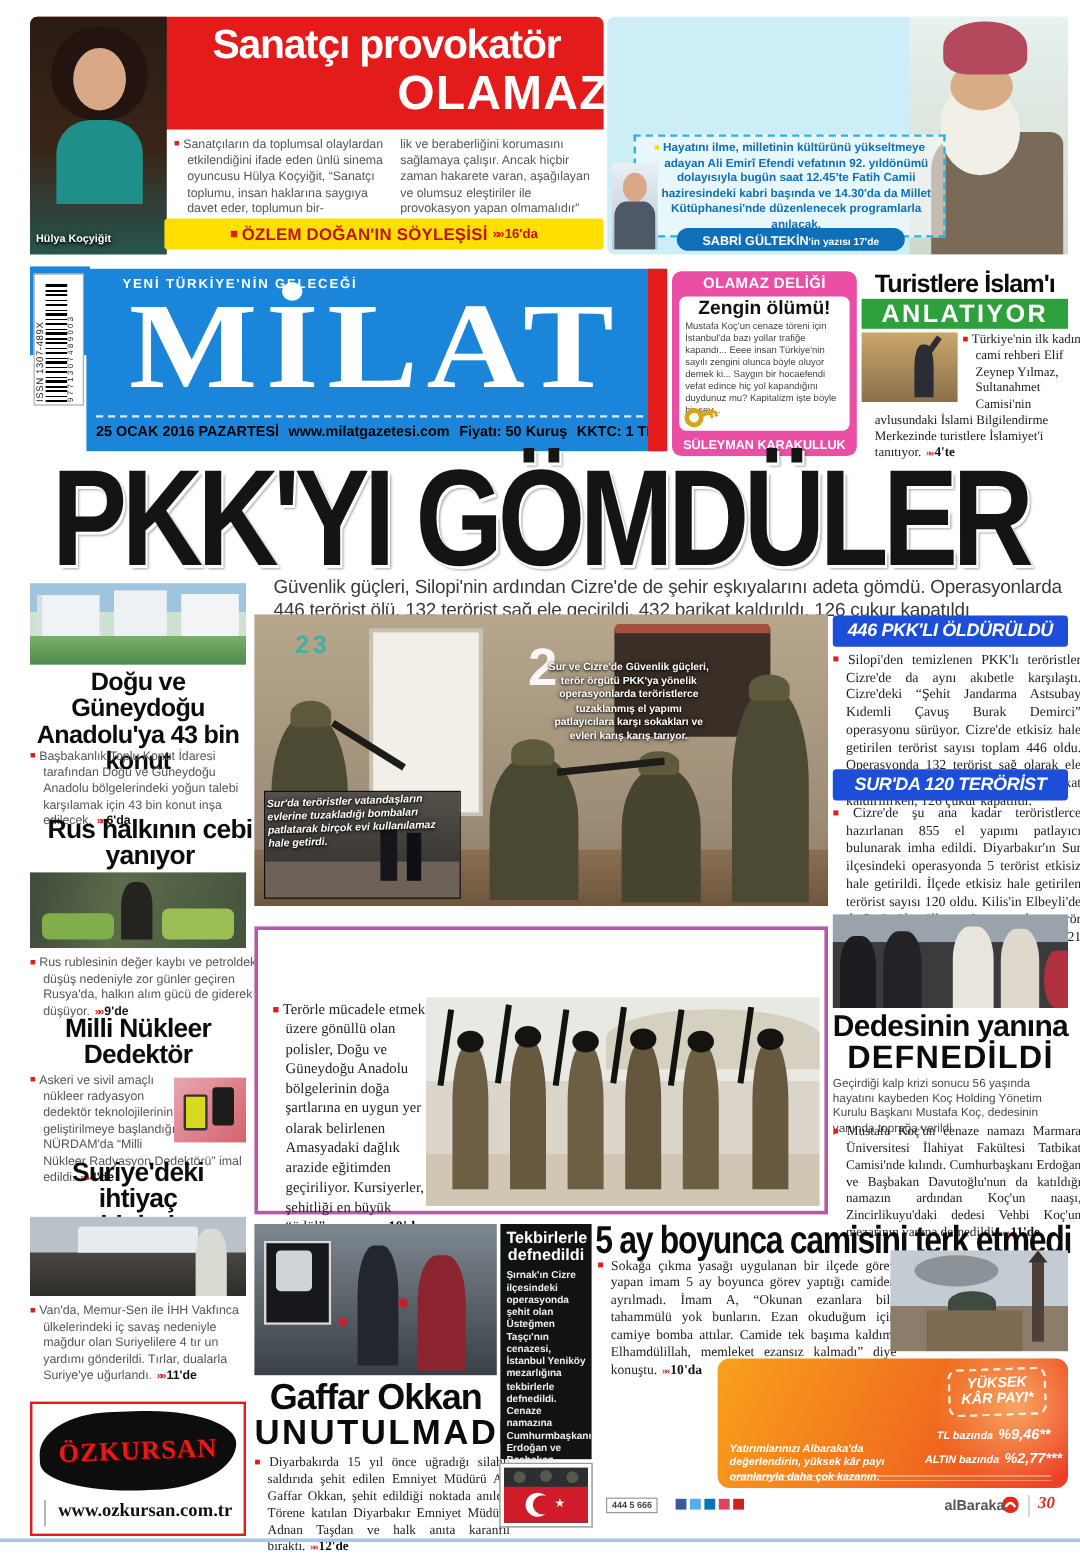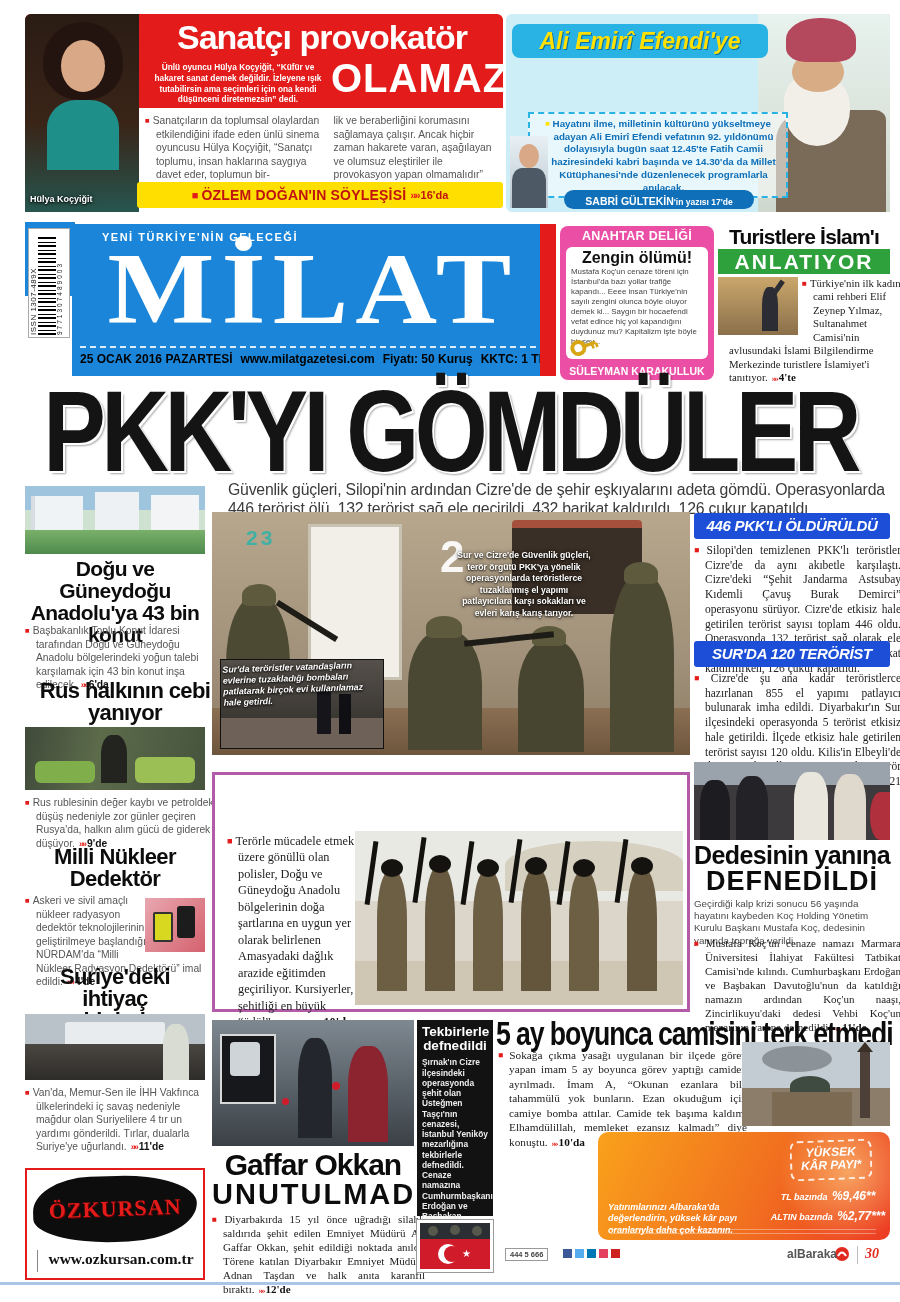--- a/index.html
+++ b/index.html
@@ -24,43 +24,39 @@
 
 <div class="abs" style="left:25px;top:14px;width:478px;height:198px;background:#fff;">
   <div class="abs" style="left:0;top:0;width:478px;height:94px;background:#e31b1a;border-radius:6px 6px 0 0;"></div>
   <div class="photo" style="left:0;top:0;width:114px;height:198px;background:linear-gradient(#2a1c14,#3a2418 55%,#26564f);border-radius:6px 0 0 0;">
     <div class="abs" style="left:18px;top:8px;width:80px;height:78px;background:#241410;border-radius:50% 50% 45% 45%;"></div>
     <div class="abs" style="left:36px;top:26px;width:44px;height:52px;background:#d9a887;border-radius:50%;"></div>
     <div class="abs" style="left:22px;top:86px;width:72px;height:70px;background:#1f8f8a;border-radius:40% 40% 0 0;"></div>
     <div class="abs shadowtxt" style="left:5px;top:180px;color:#fff;font-weight:bold;font-size:9px;">Hülya Koçyiğit</div>
   </div>
   <div class="abs" style="left:118px;top:4px;width:358px;text-align:center;color:#fff;font-weight:bold;font-size:34px;letter-spacing:-1px;">Sanatçı provokatör</div>
-  <div class="abs" style="left:122px;top:48px;width:182px;color:#fff;font-weight:bold;font-size:8.3px;line-height:1.3;text-align:center;">Ünlü oyuncu Hülya Koçyiğit, “Küfür ve hakaret sanat demek değildir. İzleyene ışık tutabilirsin ama seçimleri için ona kendi düşünceni diretemezsin” dedi.</div>
   <div class="abs" style="left:306px;top:42px;width:170px;text-align:center;color:#fff;font-weight:bold;font-size:40px;letter-spacing:1px;">OLAMAZ</div>
   <div class="abs" style="left:120px;top:100px;width:356px;height:62px;display:flex;gap:10px;">
     <div class="sbody hang" style="width:172px;font-size:10.3px;"><span class="bullet">■</span><span>Sanatçıların da toplumsal olaylardan etkilendiğini ifade eden ünlü sinema oyuncusu Hülya Koçyiğit, “Sanatçı toplumu, insan haklarına saygıya davet eder, toplumun bir-</span></div>
     <div class="sbody" style="width:172px;font-size:10.3px;">lik ve beraberliğini korumasını sağlamaya çalışır. Ancak hiçbir zaman hakarete varan, aşağılayan ve olumsuz eleştiriler ile provokasyon yapan olmamalıdır” dedi.</div>
   </div>
   <div class="abs" style="left:112px;top:168px;width:366px;height:26px;background:#ffdf00;display:flex;align-items:center;justify-content:center;border-radius:3px;">
     <span class="bullet" style="font-size:11px;">■</span>
     <span style="color:#c11212;font-weight:bold;font-size:14px;letter-spacing:0.2px;">ÖZLEM DOĞAN'IN SÖYLEŞİSİ</span>
     <span class="arrow" style="font-size:11px;">»»</span>
     <span style="color:#c11212;font-weight:bold;font-size:11px;">16'da</span>
   </div>
 </div>
 
 <div class="abs" style="left:506px;top:14px;width:384px;height:198px;background:#cdeef6;border-radius:6px;">
   <div class="photo" style="left:252px;top:0;width:132px;height:198px;background:linear-gradient(#e8f2ee,#cfd8cd);">
     <div class="abs" style="left:18px;top:96px;width:110px;height:102px;background:#7a6a58;border-radius:30% 10% 0 0;"></div>
     <div class="abs" style="left:26px;top:60px;width:66px;height:72px;background:#f2efe8;border-radius:45% 55% 60% 60%;"></div>
     <div class="abs" style="left:34px;top:38px;width:52px;height:40px;background:#d8ac85;border-radius:50%;"></div>
     <div class="abs" style="left:28px;top:4px;width:70px;height:44px;background:#b4485c;border-radius:48% 48% 30% 30%;"></div>
-  </div>
-  <div class="abs" style="left:6px;top:10px;width:256px;height:34px;background:#29b3e5;border-radius:8px;text-align:center;">
-    <span style="color:#ffe000;font-weight:bold;font-style:italic;font-size:23px;line-height:34px;text-shadow:1px 1px 0 #0a6ca0;">Ali Emirî Efendi'ye</span>
   </div>
   <div class="abs" style="left:22px;top:98px;width:244px;height:74px;border:2px dashed #29b3e5;background:rgba(255,255,255,.55);padding:4px 6px;">
     <div class="hang" style="color:#0f6fb8;font-weight:bold;font-size:9.8px;line-height:1.3;text-align:center;"><span class="ybullet">■</span><span>Hayatını ilme, milletinin kültürünü yükseltmeye adayan Ali Emirî Efendi vefatının 92. yıldönümü dolayısıyla bugün saat 12.45'te Fatih Camii haziresindeki kabri başında ve 14.30'da da Millet Kütüphanesi'nde düzenlenecek programlarla anılacak.</span></div>
   </div>
   <div class="photo" style="left:4px;top:122px;width:38px;height:72px;background:linear-gradient(#e8f0f4,#b9c6cf);">
     <div class="abs" style="left:9px;top:8px;width:20px;height:24px;background:#d9a887;border-radius:50%;"></div>
     <div class="abs" style="left:2px;top:32px;width:34px;height:40px;background:#4d5a66;border-radius:30% 30% 0 0;"></div>
   </div>
   <div class="abs" style="left:58px;top:176px;width:190px;height:19px;background:#0f6fb8;border-radius:10px;text-align:center;color:#fff;line-height:19px;">
     <span style="font-weight:bold;font-size:10.5px;margin-top:24px;">SABRİ GÜLTEKİN</span><span style="font-size:8.5px;font-weight:bold;">'in yazısı 17'de</span>
@@ -82,21 +78,21 @@
   <div class="abs" style="left:8px;top:128px;width:466px;display:flex;justify-content:space-between;color:#000000;font-weight:bold;font-size:12px;">
     <span>25 OCAK 2016 PAZARTESİ</span>
     <span>www.milatgazetesi.com</span>
     <span>Fiyatı: 50 Kuruş</span>
     <span>KKTC: 1 TL</span>
   </div>
 </div>
 <div class="abs" style="left:540px;top:224px;width:16px;height:152px;background:#e31b1a;"></div>
 
 <div class="abs" style="left:560px;top:226px;width:154px;height:154px;background:#ea4fa5;border-radius:8px;">
-  <div style="text-align:center;color:#fff;font-weight:bold;font-size:12.5px;line-height:21px;letter-spacing:0.3px;">ANAHTAR DELİĞİ</div>
+  <div style="text-align:center;color:#fff;font-weight:bold;font-size:12.5px;line-height:21px;letter-spacing:0.3px;">OLAMAZ DELİĞİ</div>
   <div class="abs" style="left:6px;top:21px;width:142px;height:112px;background:#fff;border-radius:6px;padding:2px 5px;box-sizing:border-box;">
     <div style="text-align:center;font-size:16px;font-weight:bold;color:#111;">Zengin ölümü!</div>
     <div style="font-size:7.9px;color:#444;line-height:1.27;">Mustafa Koç'un cenaze töreni için İstanbul'da bazı yollar trafiğe kapandı... Eeee insan Türkiye'nin sayılı zengini olunca böyle oluyor demek ki... Saygın bir hocaefendi vefat edince hiç yol kapandığını duydunuz mu? Kapitalizm işte böyle bir şey...</div>
     <svg width="30" height="22" viewBox="0 0 30 22" style="position:absolute;left:3px;bottom:2px;transform:rotate(-20deg);">
       <circle cx="9" cy="11" r="6" fill="none" stroke="#d8a515" stroke-width="4"></circle>
       <rect x="14" y="9.5" width="13" height="3.5" fill="#d8a515"></rect>
       <rect x="22" y="12" width="2.6" height="4.5" fill="#d8a515"></rect>
       <rect x="26" y="12" width="2.6" height="4.5" fill="#d8a515"></rect>
     </svg>
   </div>

